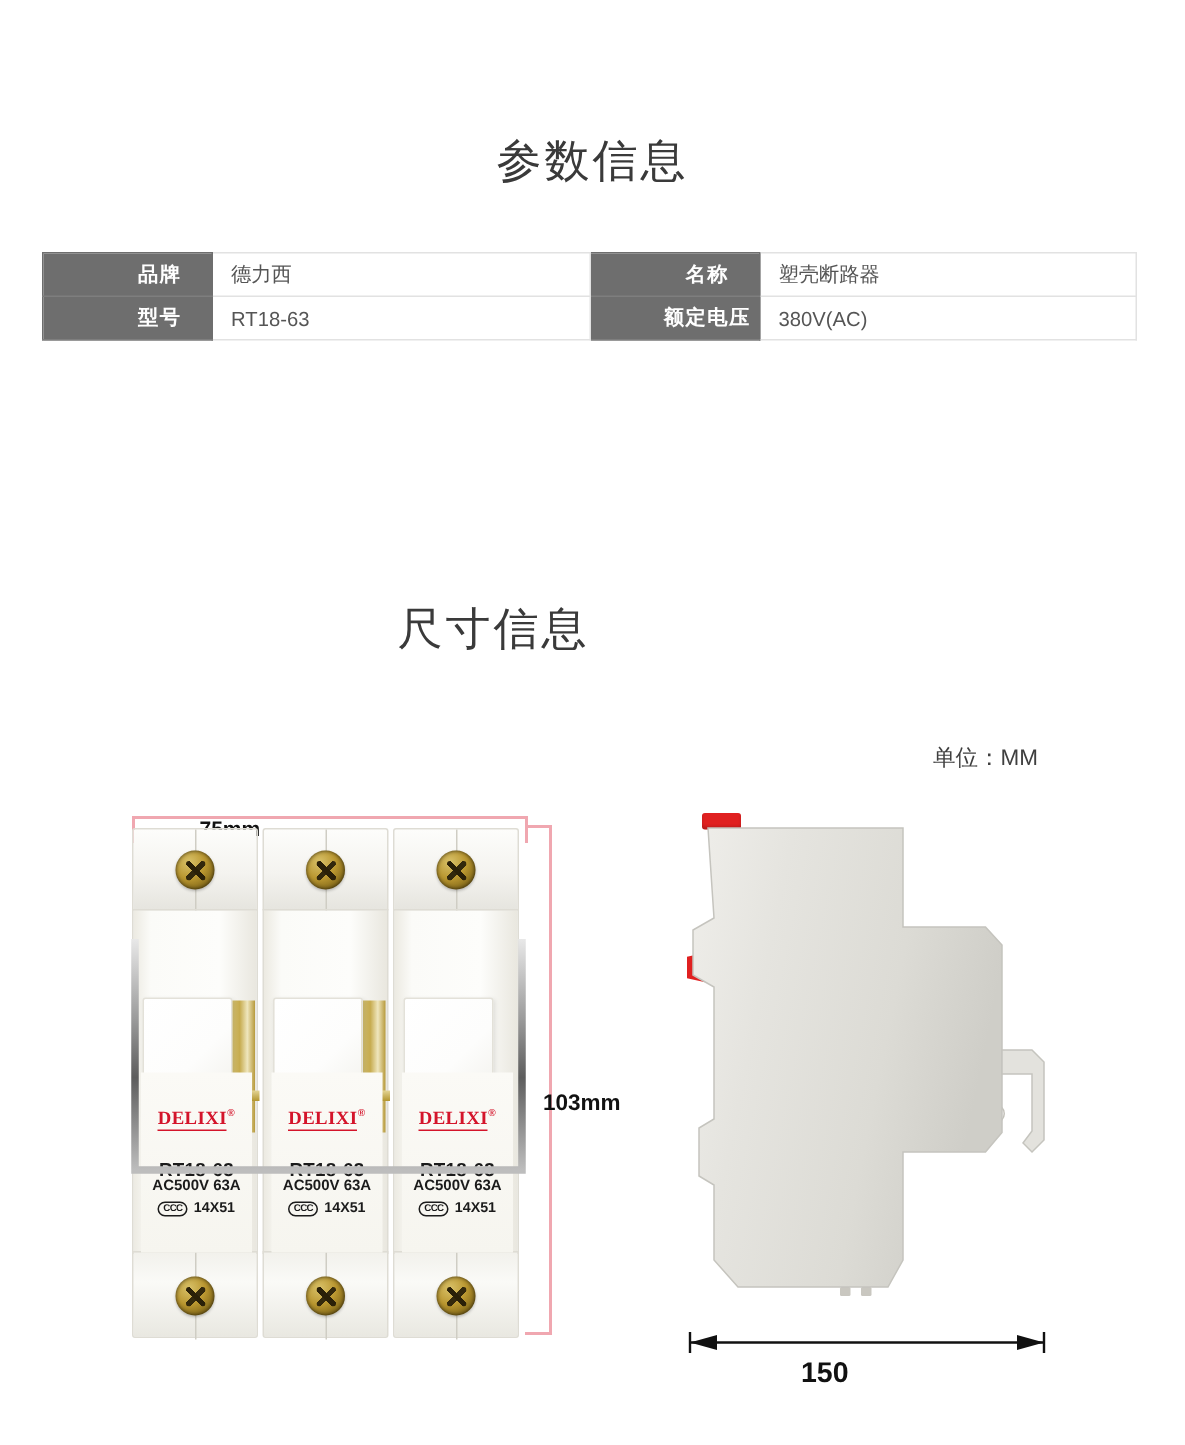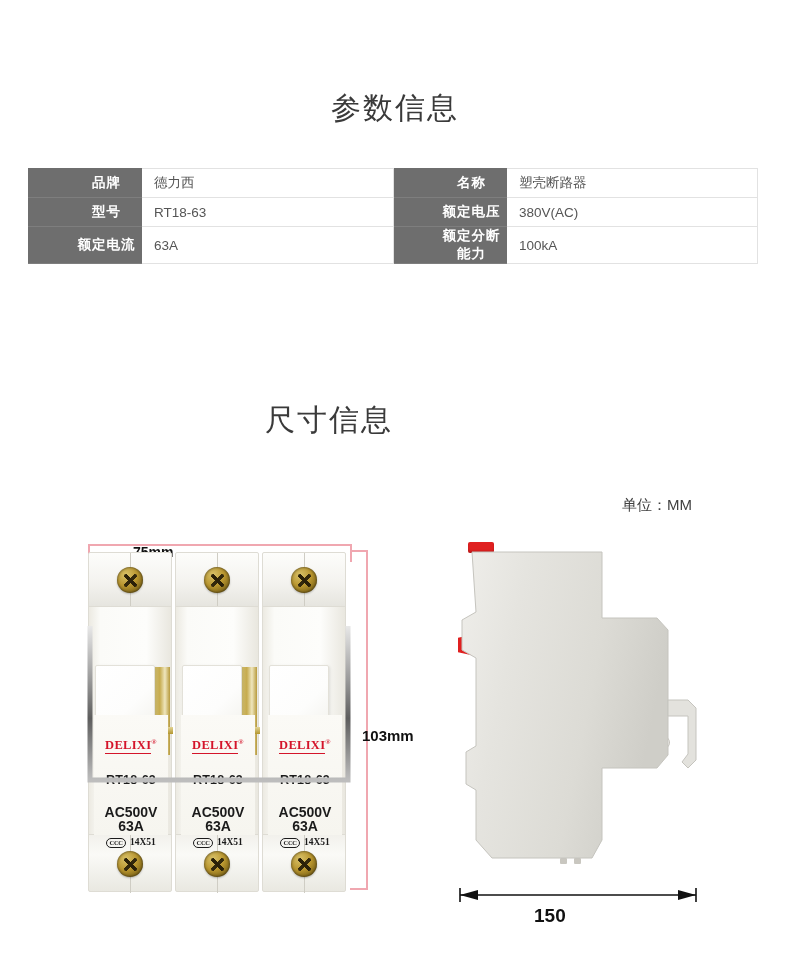--- a/index.html
+++ b/index.html
@@ -186,34 +186,33 @@
   .brand sup { font-size: 7px; vertical-align: super; }
   .model {
     margin-top: 22px;
     font-size: 12.5px;
     font-weight: 700;
     color: #1b1b1b;
     letter-spacing: .2px;
     line-height: 1;
   }
   .rating {
-    margin-top: 19px;
-    font-size: 14px;
+    margin-top: 0;
+    font-size: 10px;
     font-weight: 700;
     color: #1b1b1b;
     line-height: 1;
   }
   .cert-row {
     margin-top: 5px;
     display: flex;
     align-items: flex-end;
     justify-content: center;
     gap: 4px;
     line-height: 1;
-    font-family: Liberation Serif, serif;
   }
   .ccc-mark {
     display: inline-block;
     border: 1.3px solid #1b1b1b;
     border-radius: 7px;
     font-size: 6.5px;
     font-weight: 700;
     padding: 0.5px 2.5px;
     color: #1b1b1b;
     letter-spacing: -.4px;
@@ -309,26 +308,20 @@
       <td class="k">品牌</td>
       <td class="v">德力西</td>
       <td class="k">名称</td>
       <td class="v">塑壳断路器</td>
     </tr>
     <tr>
       <td class="k">型号</td>
       <td class="v">RT18-63</td>
       <td class="k">额定电压</td>
       <td class="v">380V(AC)</td>
-    </tr>
-    <tr>
-      <td class="k">额定电流</td>
-      <td class="v">63A</td>
-      <td class="k">额定分断能力</td>
-      <td class="v">100kA</td>
     </tr>
   </tbody>
 </table>
 
 <div id="dims-title" class="section-title">尺寸信息</div>
 
 <div id="unit-note">单位：MM</div>
 
 <div class="pink-line" id="pl-top"></div>
 <div class="pink-line" id="pl-left"></div>

